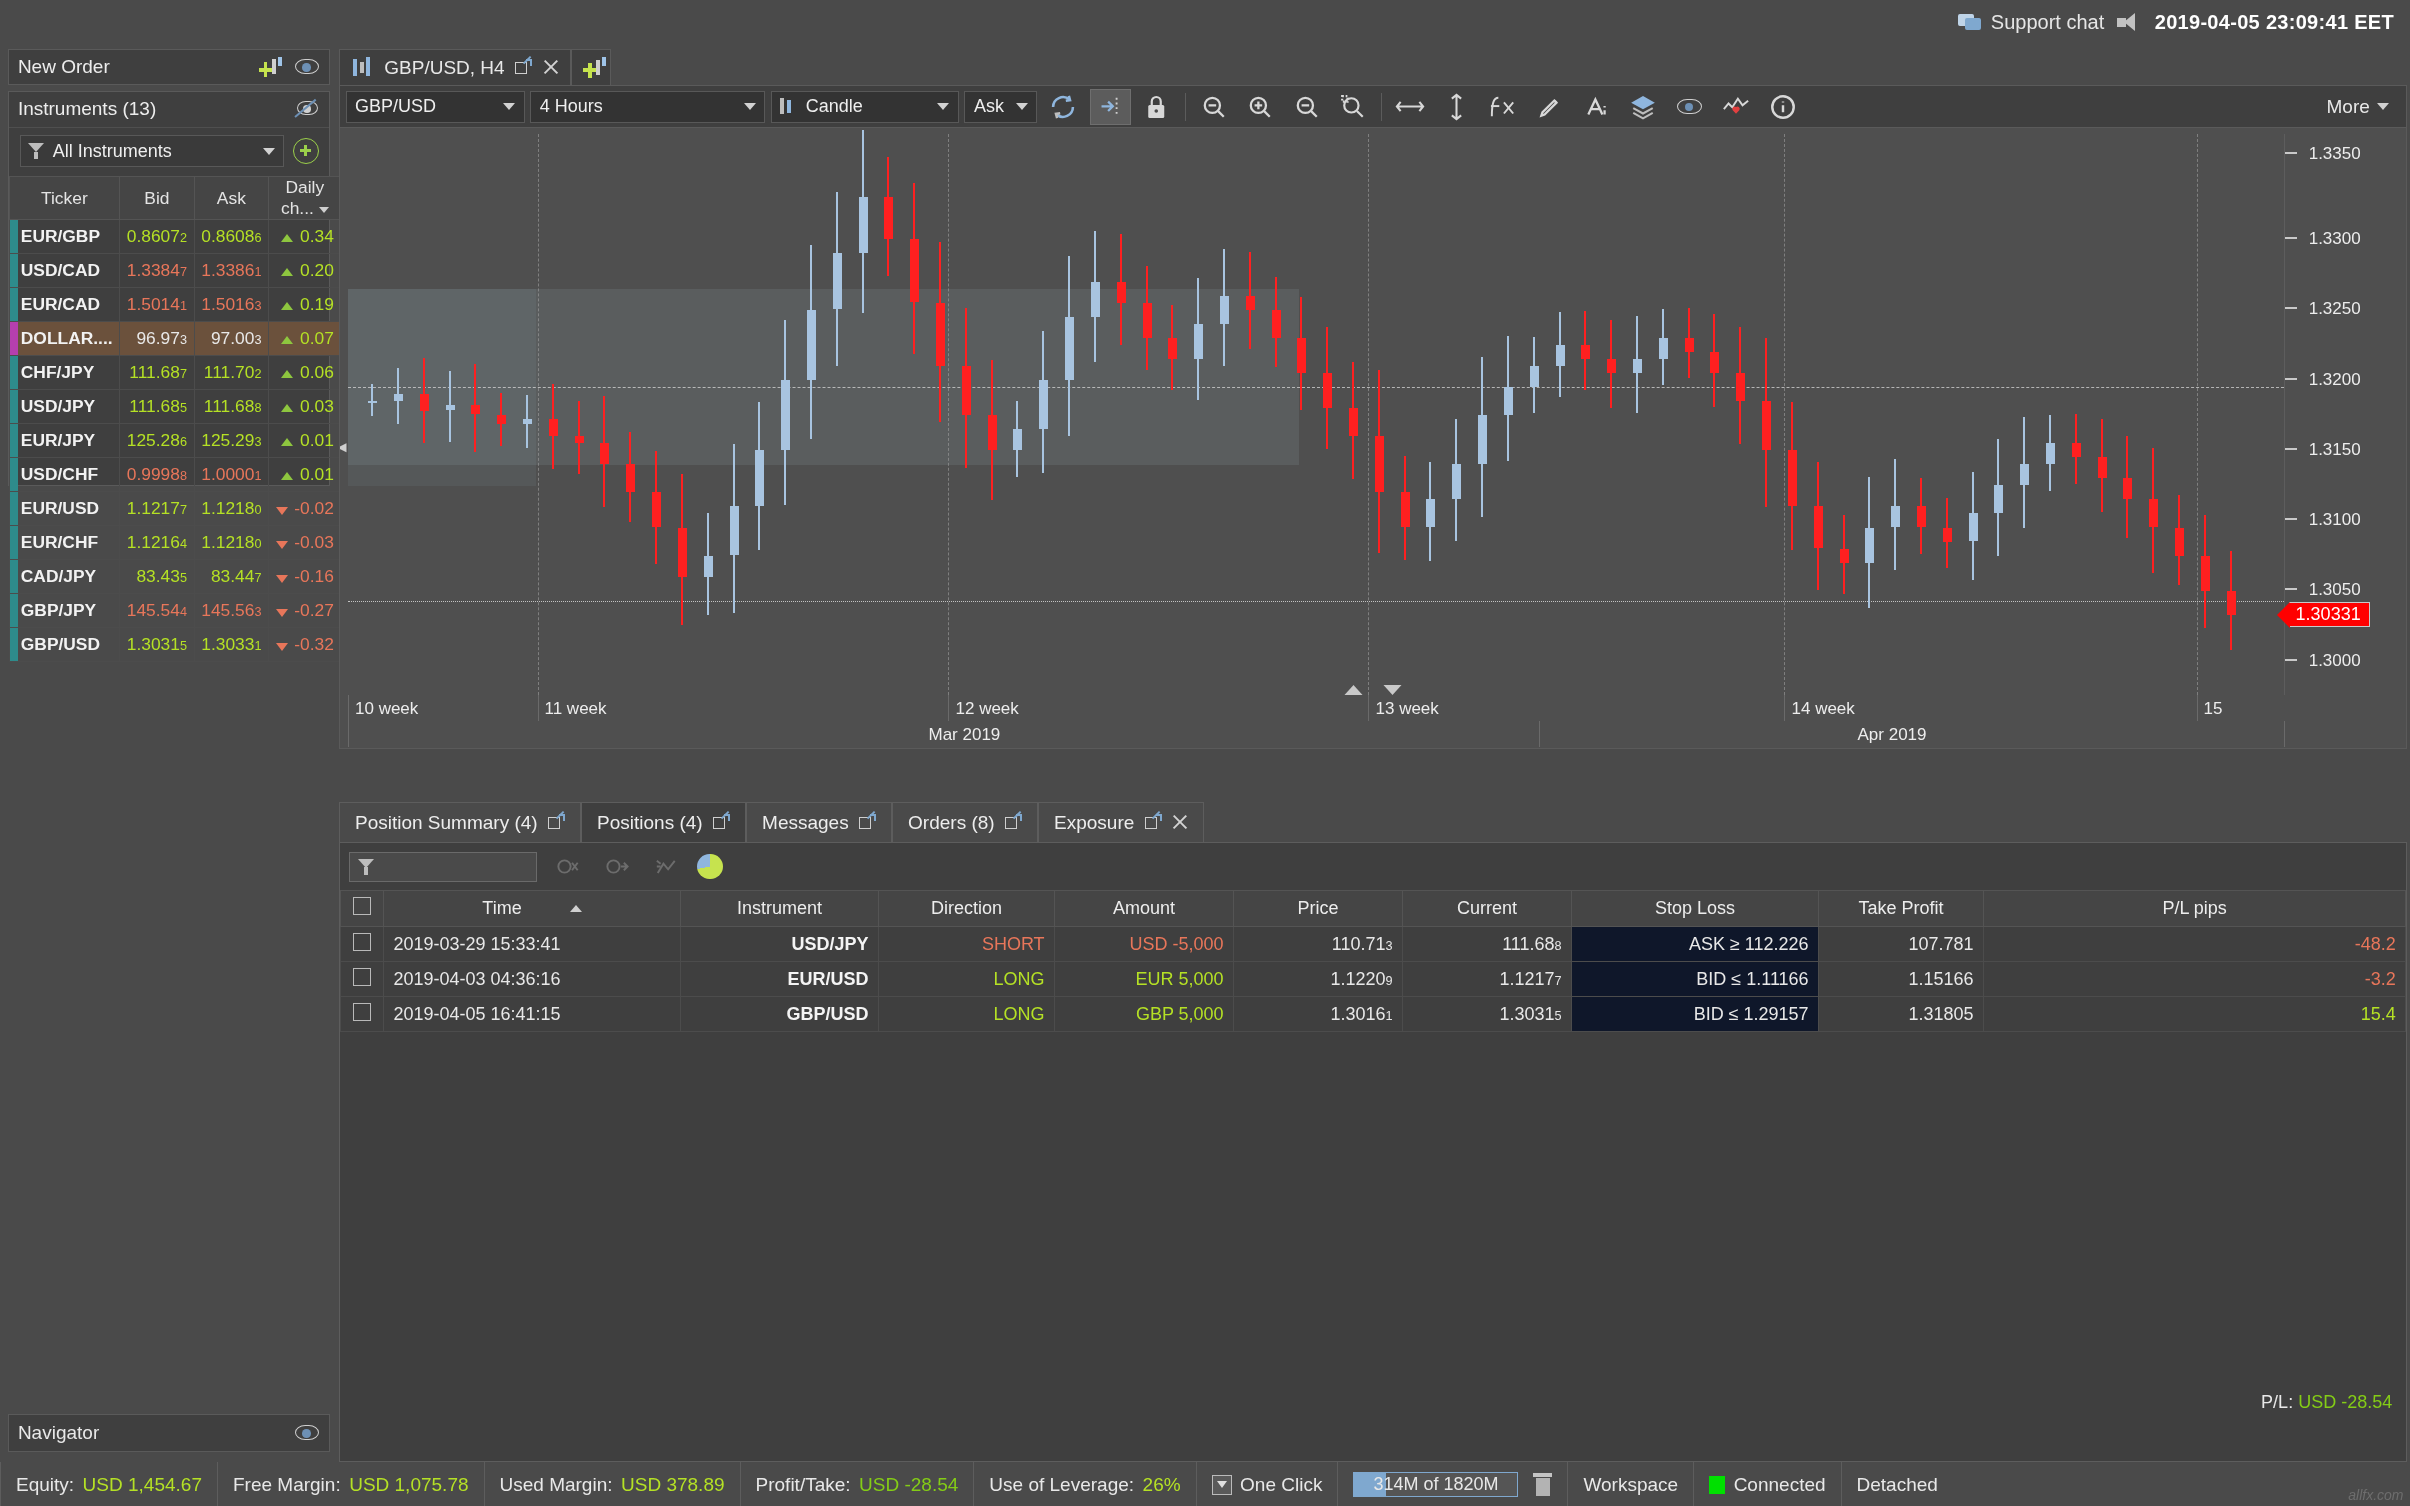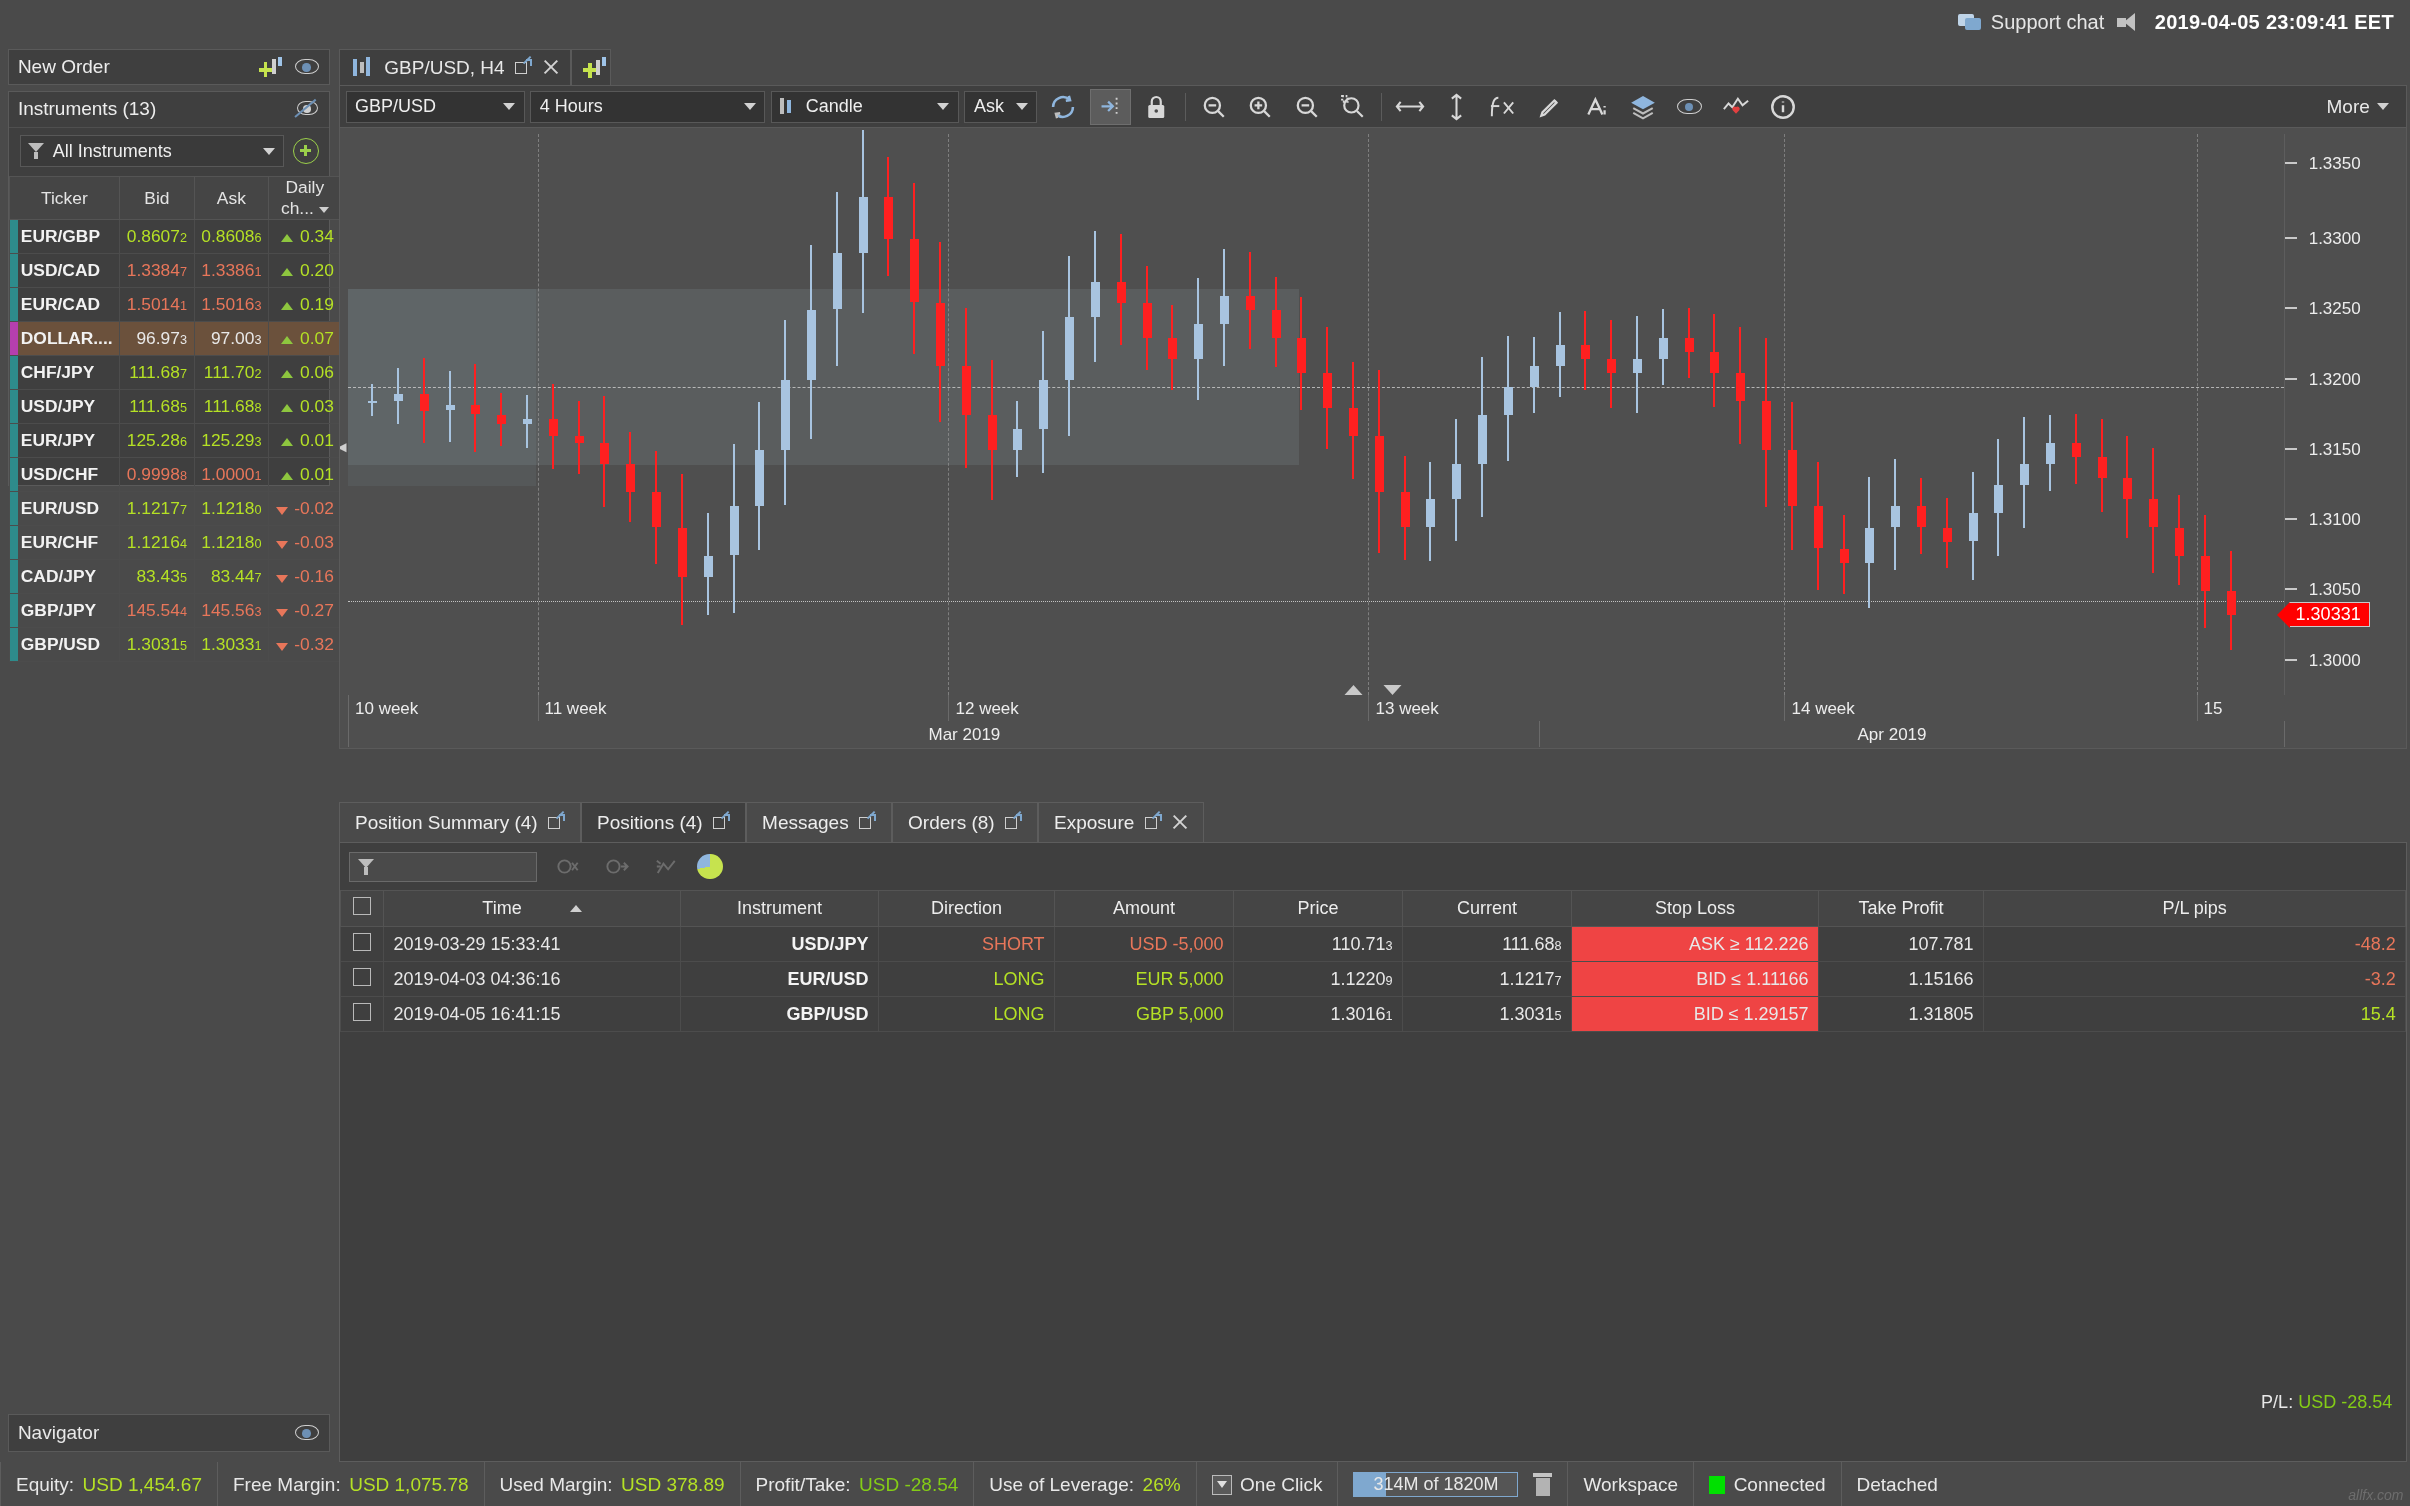--- a/index.html
+++ b/index.html
@@ -188,21 +188,21 @@
   .fbtn { width: 36px; height: 30px; display:flex; align-items:center;justify-content:center; opacity:.5;}
   .pie-ic { width: 25.4px; height: 25.4px; border-radius: 50%; background: conic-gradient(#c6e34e 0 72%, #8fb6de 72% 100%); }
 
   table.pos { width: 100%; border-collapse: collapse; font-size: 18px; }
   table.pos th { background: #454545; color: #ededed; font-weight: normal; height: 36px;
     border: 0.9px solid #545454; padding: 0 9.4px; }
   table.pos td { height: 35px; border: 0.9px solid #4c4c4c; padding: 0 9.4px; }
   .chk { width: 18px; height: 18px; border: 0.9px solid #b9b9b9; background: transparent; display:inline-block;}
   td.r { text-align: right; } td.c { text-align: center; }
   td.inst { text-align: right; font-weight: bold; color: #f4f4f4; }
-  .sl-cell { background: #ef4444; }
+  .sl-cell { background: #0f172a; }
 
   
   .statusbar {
     position: absolute; left: 0; bottom: 0; width: 2411px; height: 45px;
     background: #4a4a4a; display: flex; align-items: center; font-size: 19px;
   }
   .st-item { padding: 0 15px; display: flex; align-items: center; gap: 8.5px; height: 45px;
      border-right: 0.9px solid #5d5d5d; }
   .st-item:first-child { border-left: 0.9px solid #5d5d5d; }
   .val-g { color: #b5e125; } .val-r { color: #84cc16; }
@@ -838,21 +838,21 @@
           <div class="cd" style="left: 1853px; top: 0px; width: 11.3px; height: 562px;">
             <i class="wick" style="top:381px;height:113px;background:#ff2020"></i>
             <i class="body" style="top:422px;height:35px;background:#ff2020"></i>
           </div>
           <div class="cd" style="left: 1879px; top: 0px; width: 11.3px; height: 562px;">
             <i class="wick" style="top:417px;height:99px;background:#ff2020"></i>
             <i class="body" style="top:457px;height:24px;background:#ff2020"></i>
           </div>
         </div>
       <div class="yaxis" id="yaxis">
-          <div class="ytick" style="top: 20px;"><span class="dash"></span>1.3350</div>
+          <div class="ytick" style="top: 10px;"><span class="dash"></span>1.3350</div>
           <div class="ytick" style="top: 95px;"><span class="dash"></span>1.3300</div>
           <div class="ytick" style="top: 165px;"><span class="dash"></span>1.3250</div>
           <div class="ytick" style="top: 236px;"><span class="dash"></span>1.3200</div>
           <div class="ytick" style="top: 306px;"><span class="dash"></span>1.3150</div>
           <div class="ytick" style="top: 376px;"><span class="dash"></span>1.3100</div>
           <div class="ytick" style="top: 446px;"><span class="dash"></span>1.3050</div>
           <div class="ytick" style="top: 517px;"><span class="dash"></span>1.3000</div>
           <div class="price-flag" style="top: 468px;">1.30331</div>
         </div>
       <div class="xaxis" id="xaxis">

